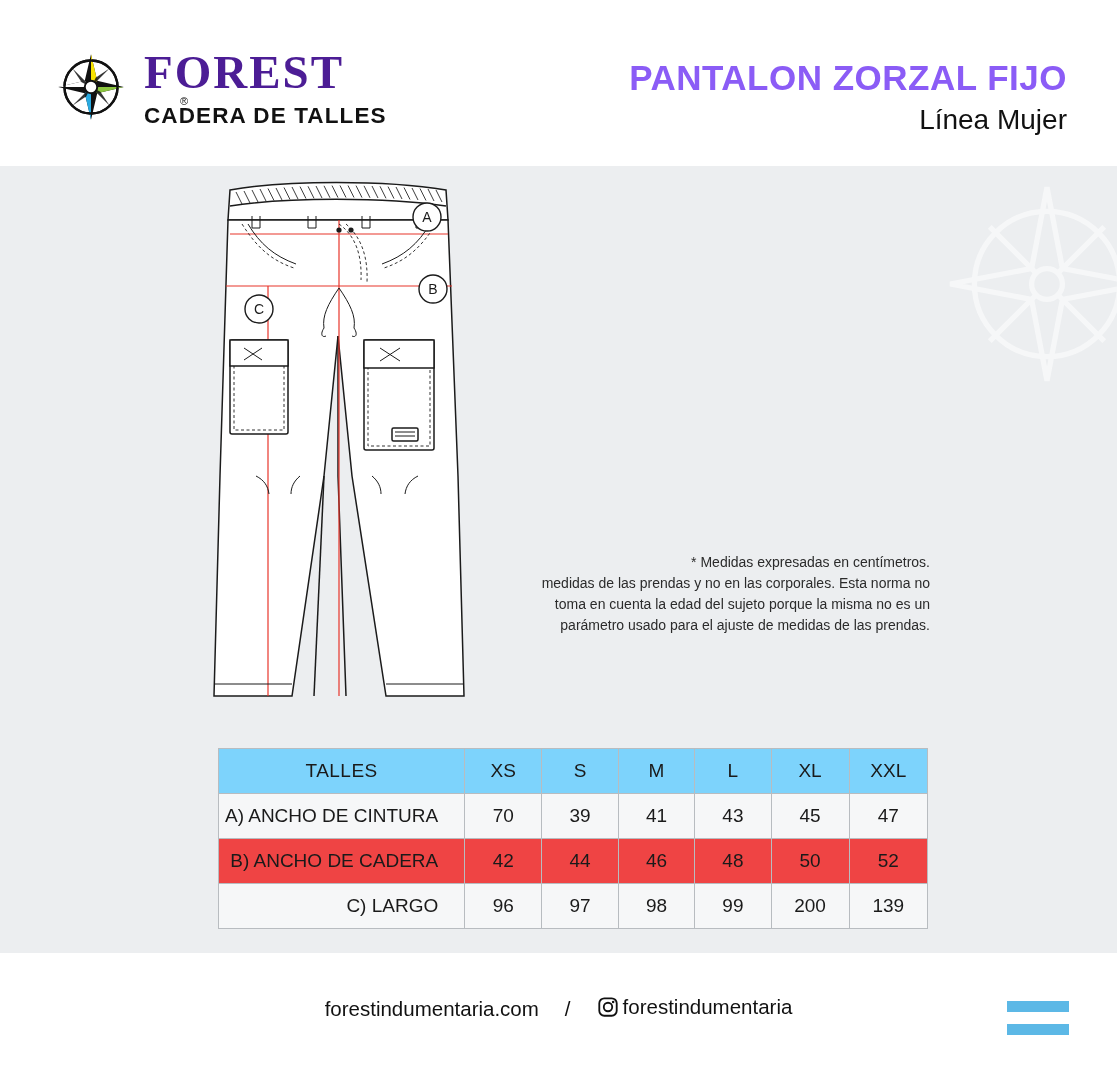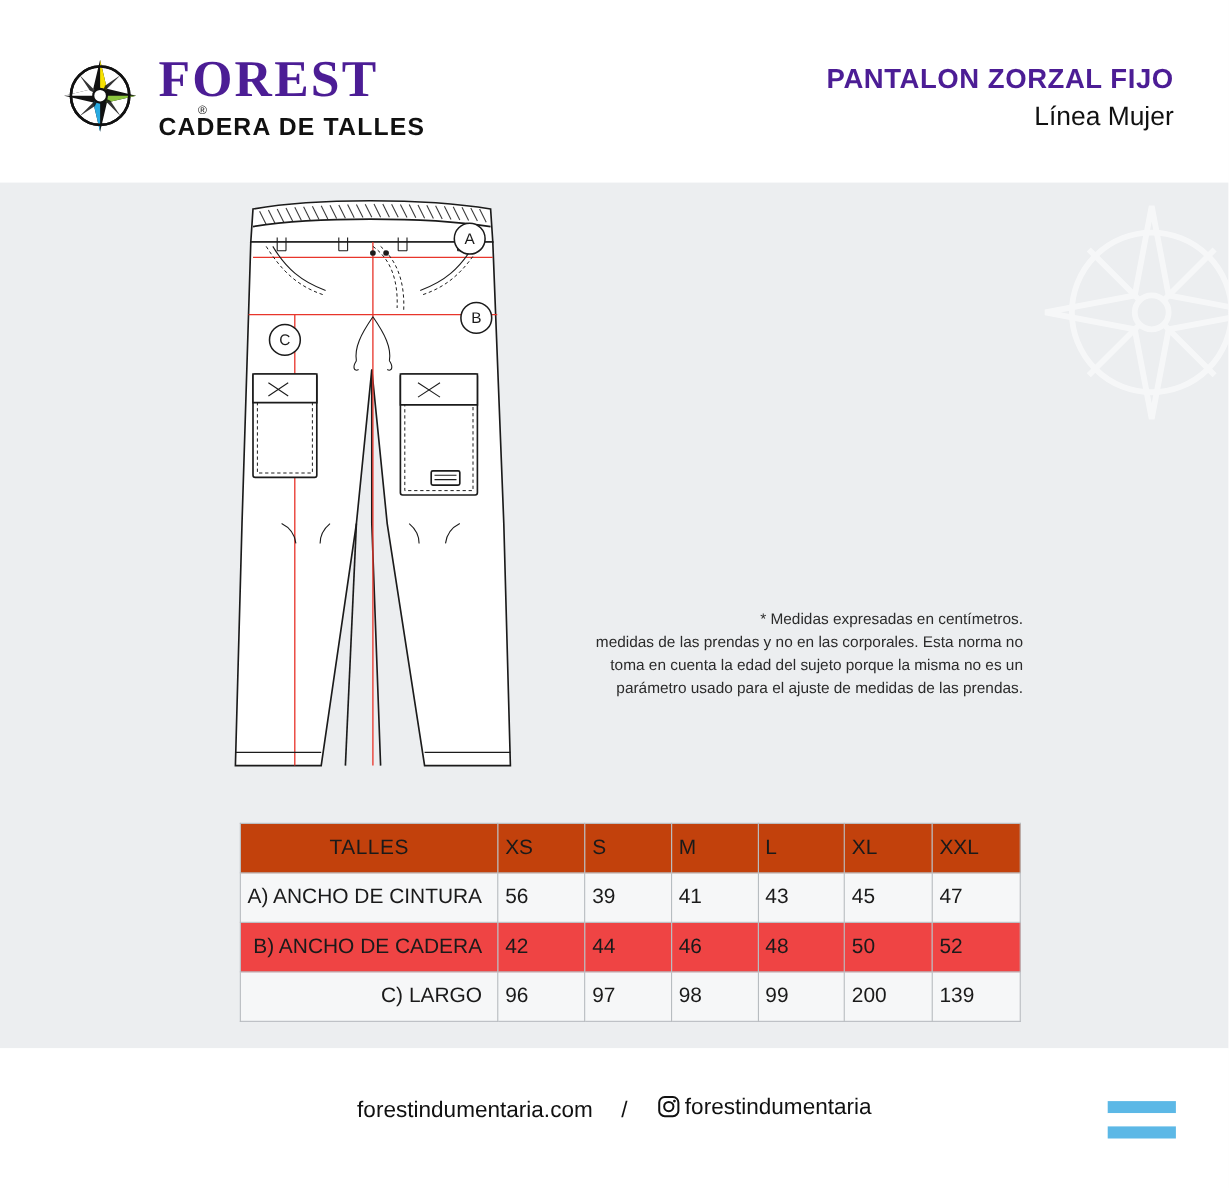--- a/index.html
+++ b/index.html
@@ -61,27 +61,27 @@
     left: 128px; top: 47px;
     font-size: 11px;
     color: #111;
   }
   .title-block {
     position: absolute;
     right: 50px; top: 58px;
     text-align: right;
   }
   .title-main {
-    font-size: 25px;
+    font-size: 35px;
     font-weight: bold;
     letter-spacing: 0.5px;
-    color: #4c1d95;
+    color: #8b5cf6;
   }
   .title-sub {
-    font-size: 24px;
+    font-size: 28px;
     color: #111111;
     margin-top: 6px;
     font-weight: normal;
   }
 
   
   .panel {
     position: absolute;
     top: 166px; left: 0;
     width: 1117px; height: 787px;
@@ -121,37 +121,38 @@
   }
   table.sizes {
     border-collapse: collapse;
     width: 710px;
     font-size: 19px;
     color: #1a1a1a;
   }
   table.sizes td, table.sizes th {
     border: 1px solid #b8bcc0;
     height: 45px;
+    text-align: center;
     font-weight: normal;
     padding: 0 6px;
   }
   table.sizes .rowhead {
     text-align: right;
-    padding-right: 14px;
+    padding-right: 26px;
     width: 212px;
     white-space: nowrap;
   }
   table.sizes thead td.rowhead {
     text-align: center;
     padding-right: 6px;
     letter-spacing: 0.5px;
   }
   table.sizes tr.shade td { background: #ef4444; }
   table.sizes tr.plain td { background: #f6f7f8; }
-  table.sizes tr.head td { background: #c2410c; }
+  table.sizes tr.head td { background: #7dd3fc; }
   table.sizes td.val { width: 83px; }
 
   
   .footer {
     position: absolute;
     left: 0; top: 953px;
     width: 1117px; height: 127px;
     background: #ffffff;
   }
   .footer-center {
@@ -328,21 +329,21 @@
             <td class="val">S</td>
             <td class="val">M</td>
             <td class="val">L</td>
             <td class="val">XL</td>
             <td class="val">XXL</td>
           </tr>
         </thead>
         <tbody>
           <tr class="plain">
             <td class="rowhead">A) ANCHO DE CINTURA</td>
-            <td class="val">56</td>
+            <td class="val">70</td>
             <td class="val">39</td>
             <td class="val">41</td>
             <td class="val">43</td>
             <td class="val">45</td>
             <td class="val">47</td>
           </tr>
           <tr class="shade">
             <td class="rowhead">B) ANCHO DE CADERA</td>
             <td class="val">42</td>
             <td class="val">44</td>

